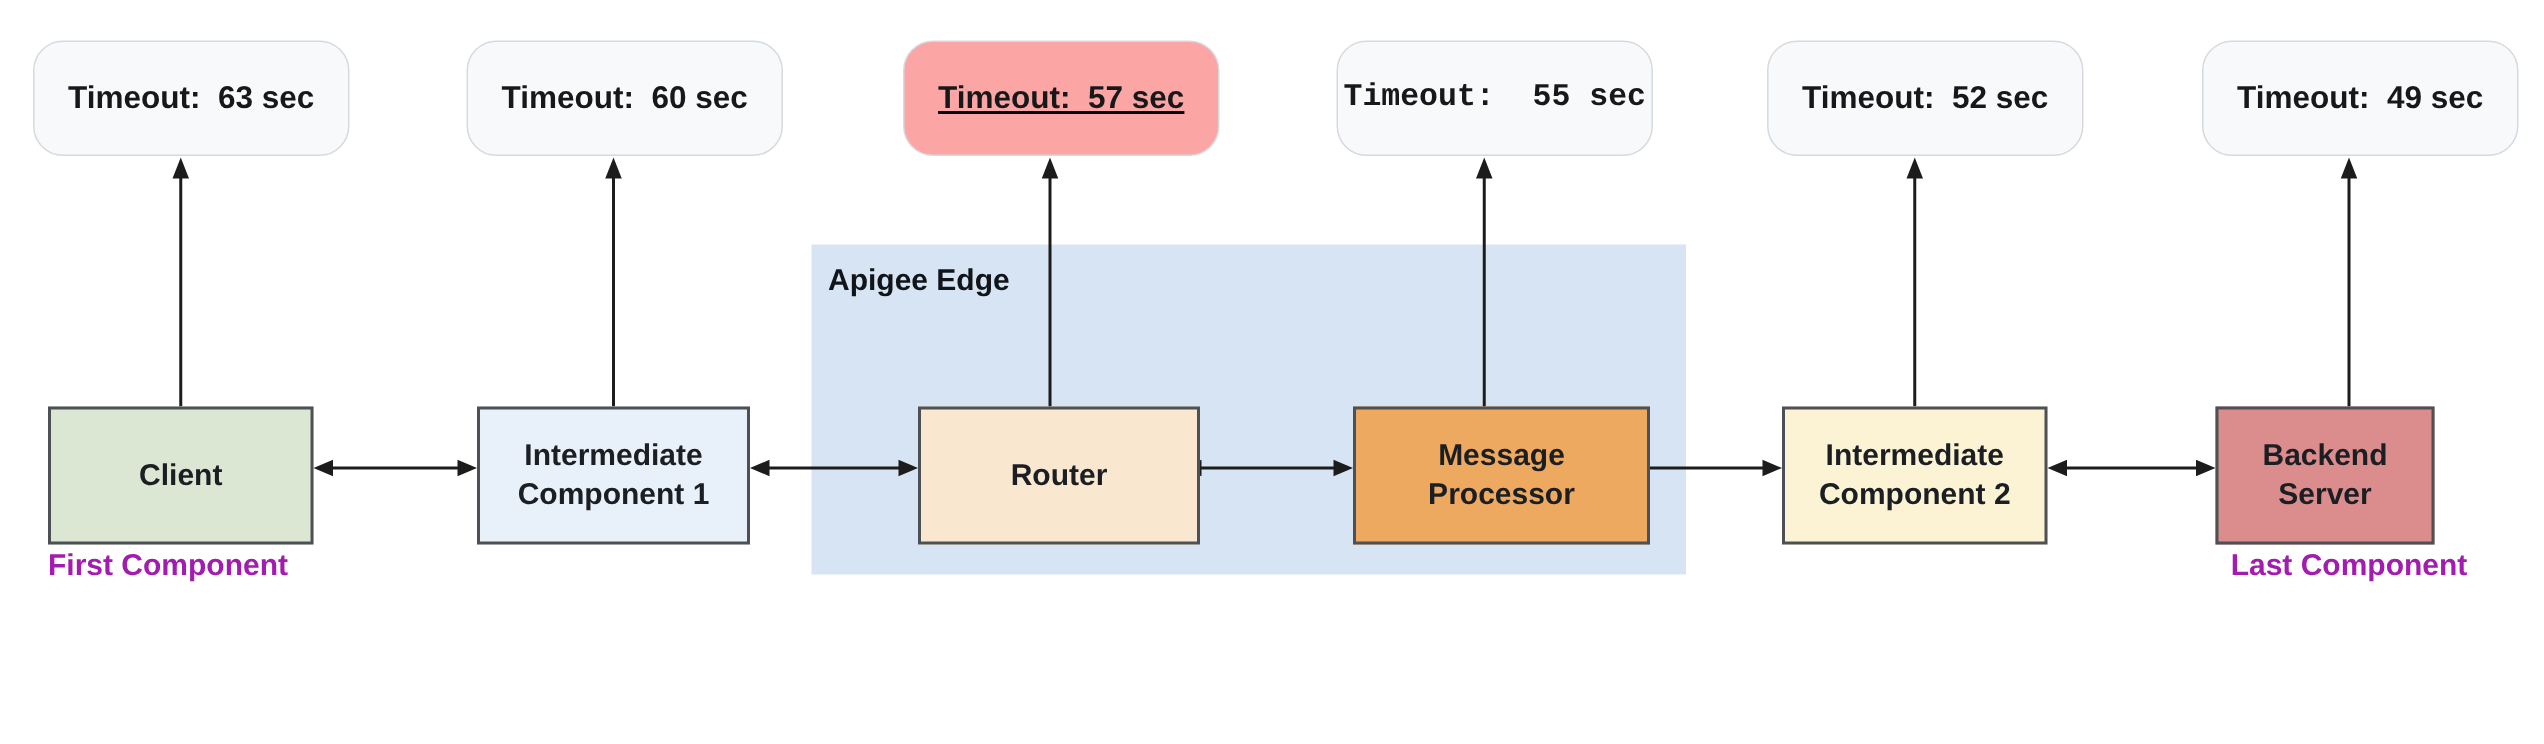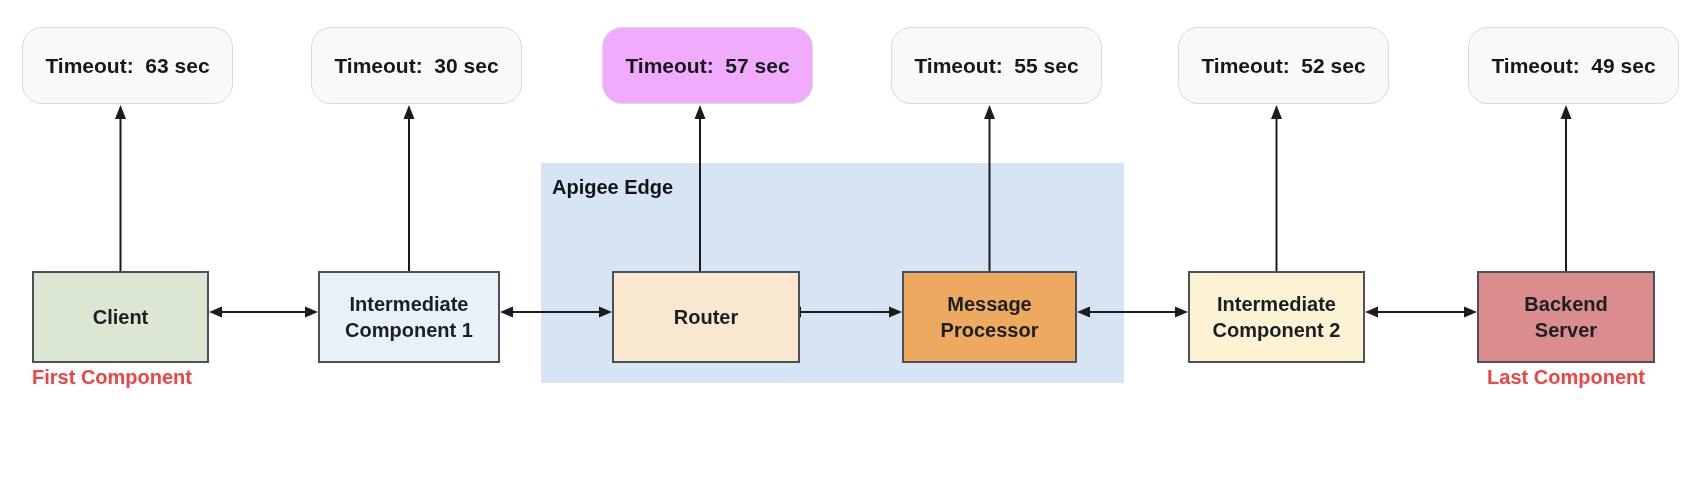--- a/index.html
+++ b/index.html
@@ -65,37 +65,37 @@
     font-weight: 700;
     line-height: 26px;
     color: #1b1e23;
     white-space: pre-line;
   }
   .caption {
     position: absolute;
     top: 366px;
     font-size: 20px;
     font-weight: 700;
-    color: #ef4444;
+    color: #a21caf;
     white-space: pre;
   }
   .caption-first { left: 32px; }
   .caption-last  { left: 1477px; width: 178px; text-align: center; }
 
   
   .n0 { left: 32px;   width: 177px; }
   .n1 { left: 318px;  width: 182px; }
   .n2 { left: 612px;  width: 188px; }
-  .n3 { left: 902px;  width: 175px; }
+  .n3 { left: 902px;  width: 198px; }
   .n4 { left: 1188px; width: 177px; }
-  .n5 { left: 1477px; width: 178px; }
+  .n5 { left: 1477px; width: 146px; }
   .t0 { left: 22px; }
   .t1 { left: 311px; }
   .t2 { left: 602px; }
-  .t3 { left: 891px; }
+  .t3 { left: 891px; font-family: Liberation Mono, monospace; }
   .t4 { left: 1178px; }
   .t5 { left: 1468px; text-align: right; }
 </style>
 </head>
 <body>
 
 <div class="canvas">
 
   <div class="region" style="background-color: rgb(215, 228, 243);">
     <div class="region-label">Apigee Edge</div>
@@ -154,23 +154,23 @@
         <line x1="1566" y1="271" x2="1566" y2="117"></line>
         <polygon points="1566,105 1560.5,119 1571.5,119" stroke="none"></polygon>
       </g>
     </g>
   </svg>
 
   <div class="timeout t0" style="background-color: rgb(247, 249, 251);">
     <span class="timeout-label">Timeout:  63 sec</span>
   </div>
   <div class="timeout t1" style="background-color: rgb(247, 249, 251);">
-    <span class="timeout-label">Timeout:  30 sec</span>
-  </div>
-  <div class="timeout t2" style="background-color: #f0abfc;">
+    <span class="timeout-label">Timeout:  60 sec</span>
+  </div>
+  <div class="timeout t2" style="background-color: #fca5a5; text-decoration: underline;">
     <span class="timeout-label">Timeout:  57 sec</span>
   </div>
   <div class="timeout t3" style="background-color: rgb(247, 249, 251);">
     <span class="timeout-label">Timeout:  55 sec</span>
   </div>
   <div class="timeout t4" style="background-color: rgb(247, 249, 251);">
     <span class="timeout-label">Timeout:  52 sec</span>
   </div>
   <div class="timeout t5" style="background-color: rgb(247, 249, 251);">
     <span class="timeout-label">Timeout:  49 sec</span>

